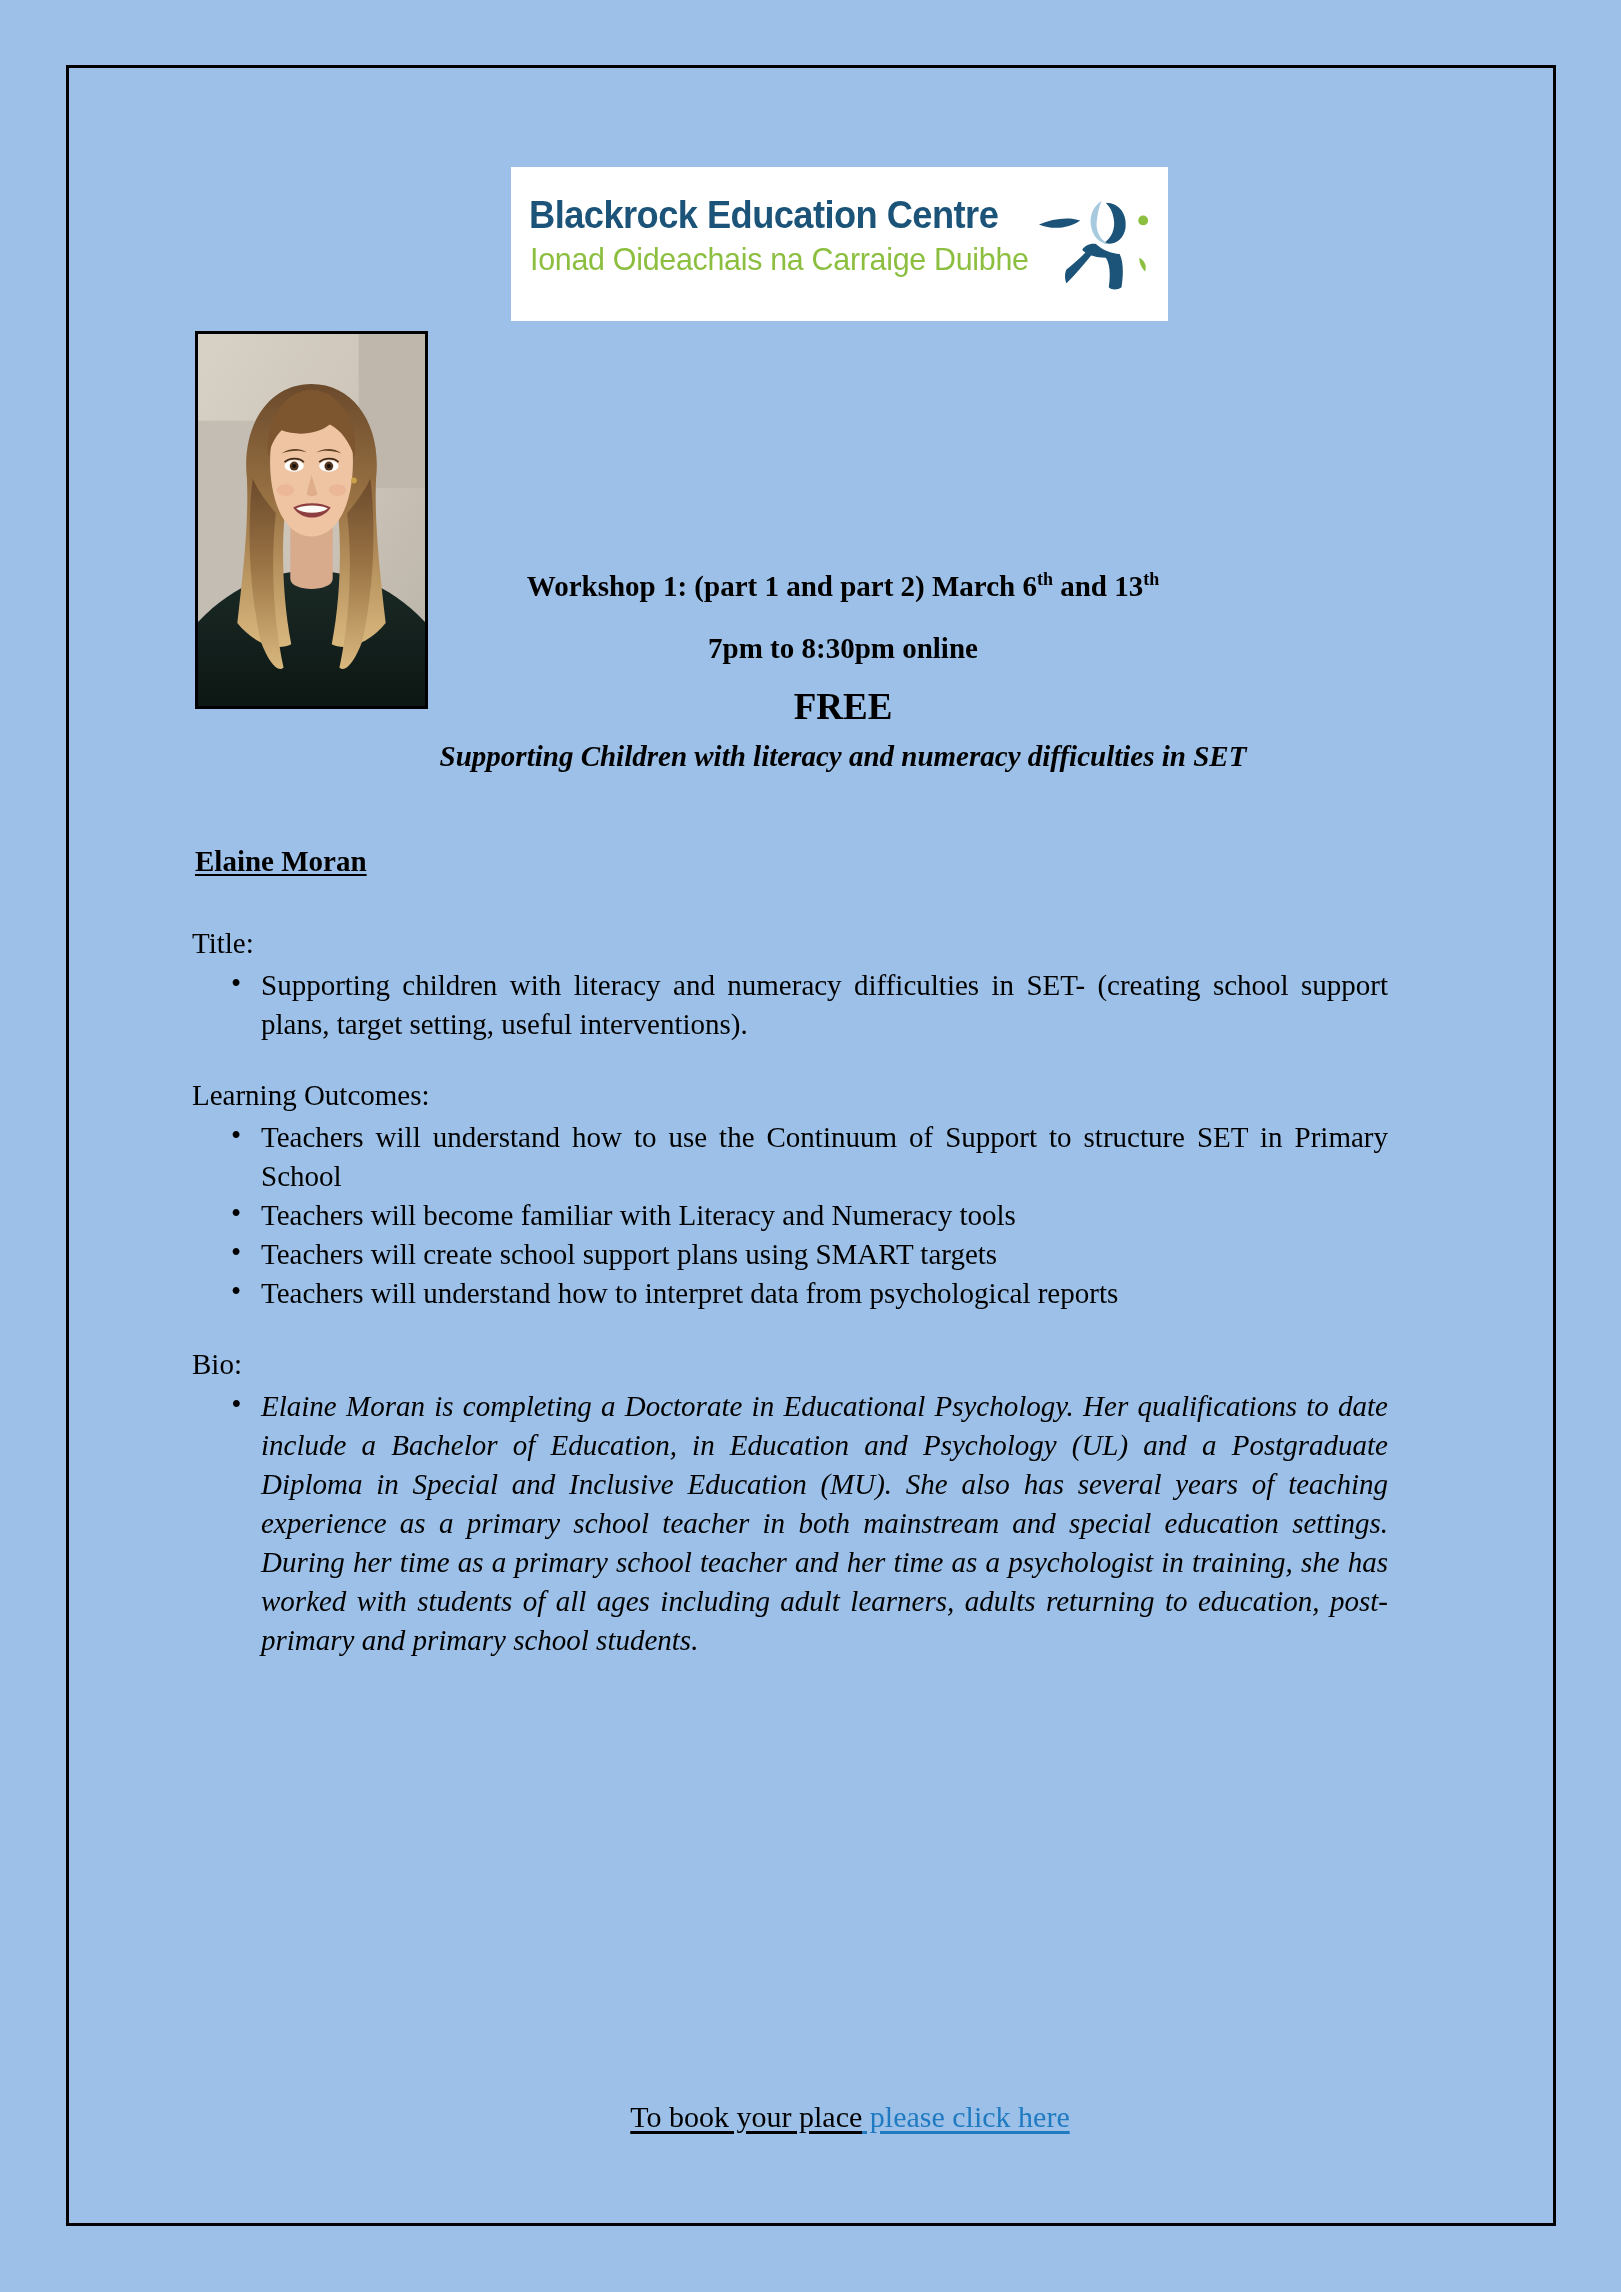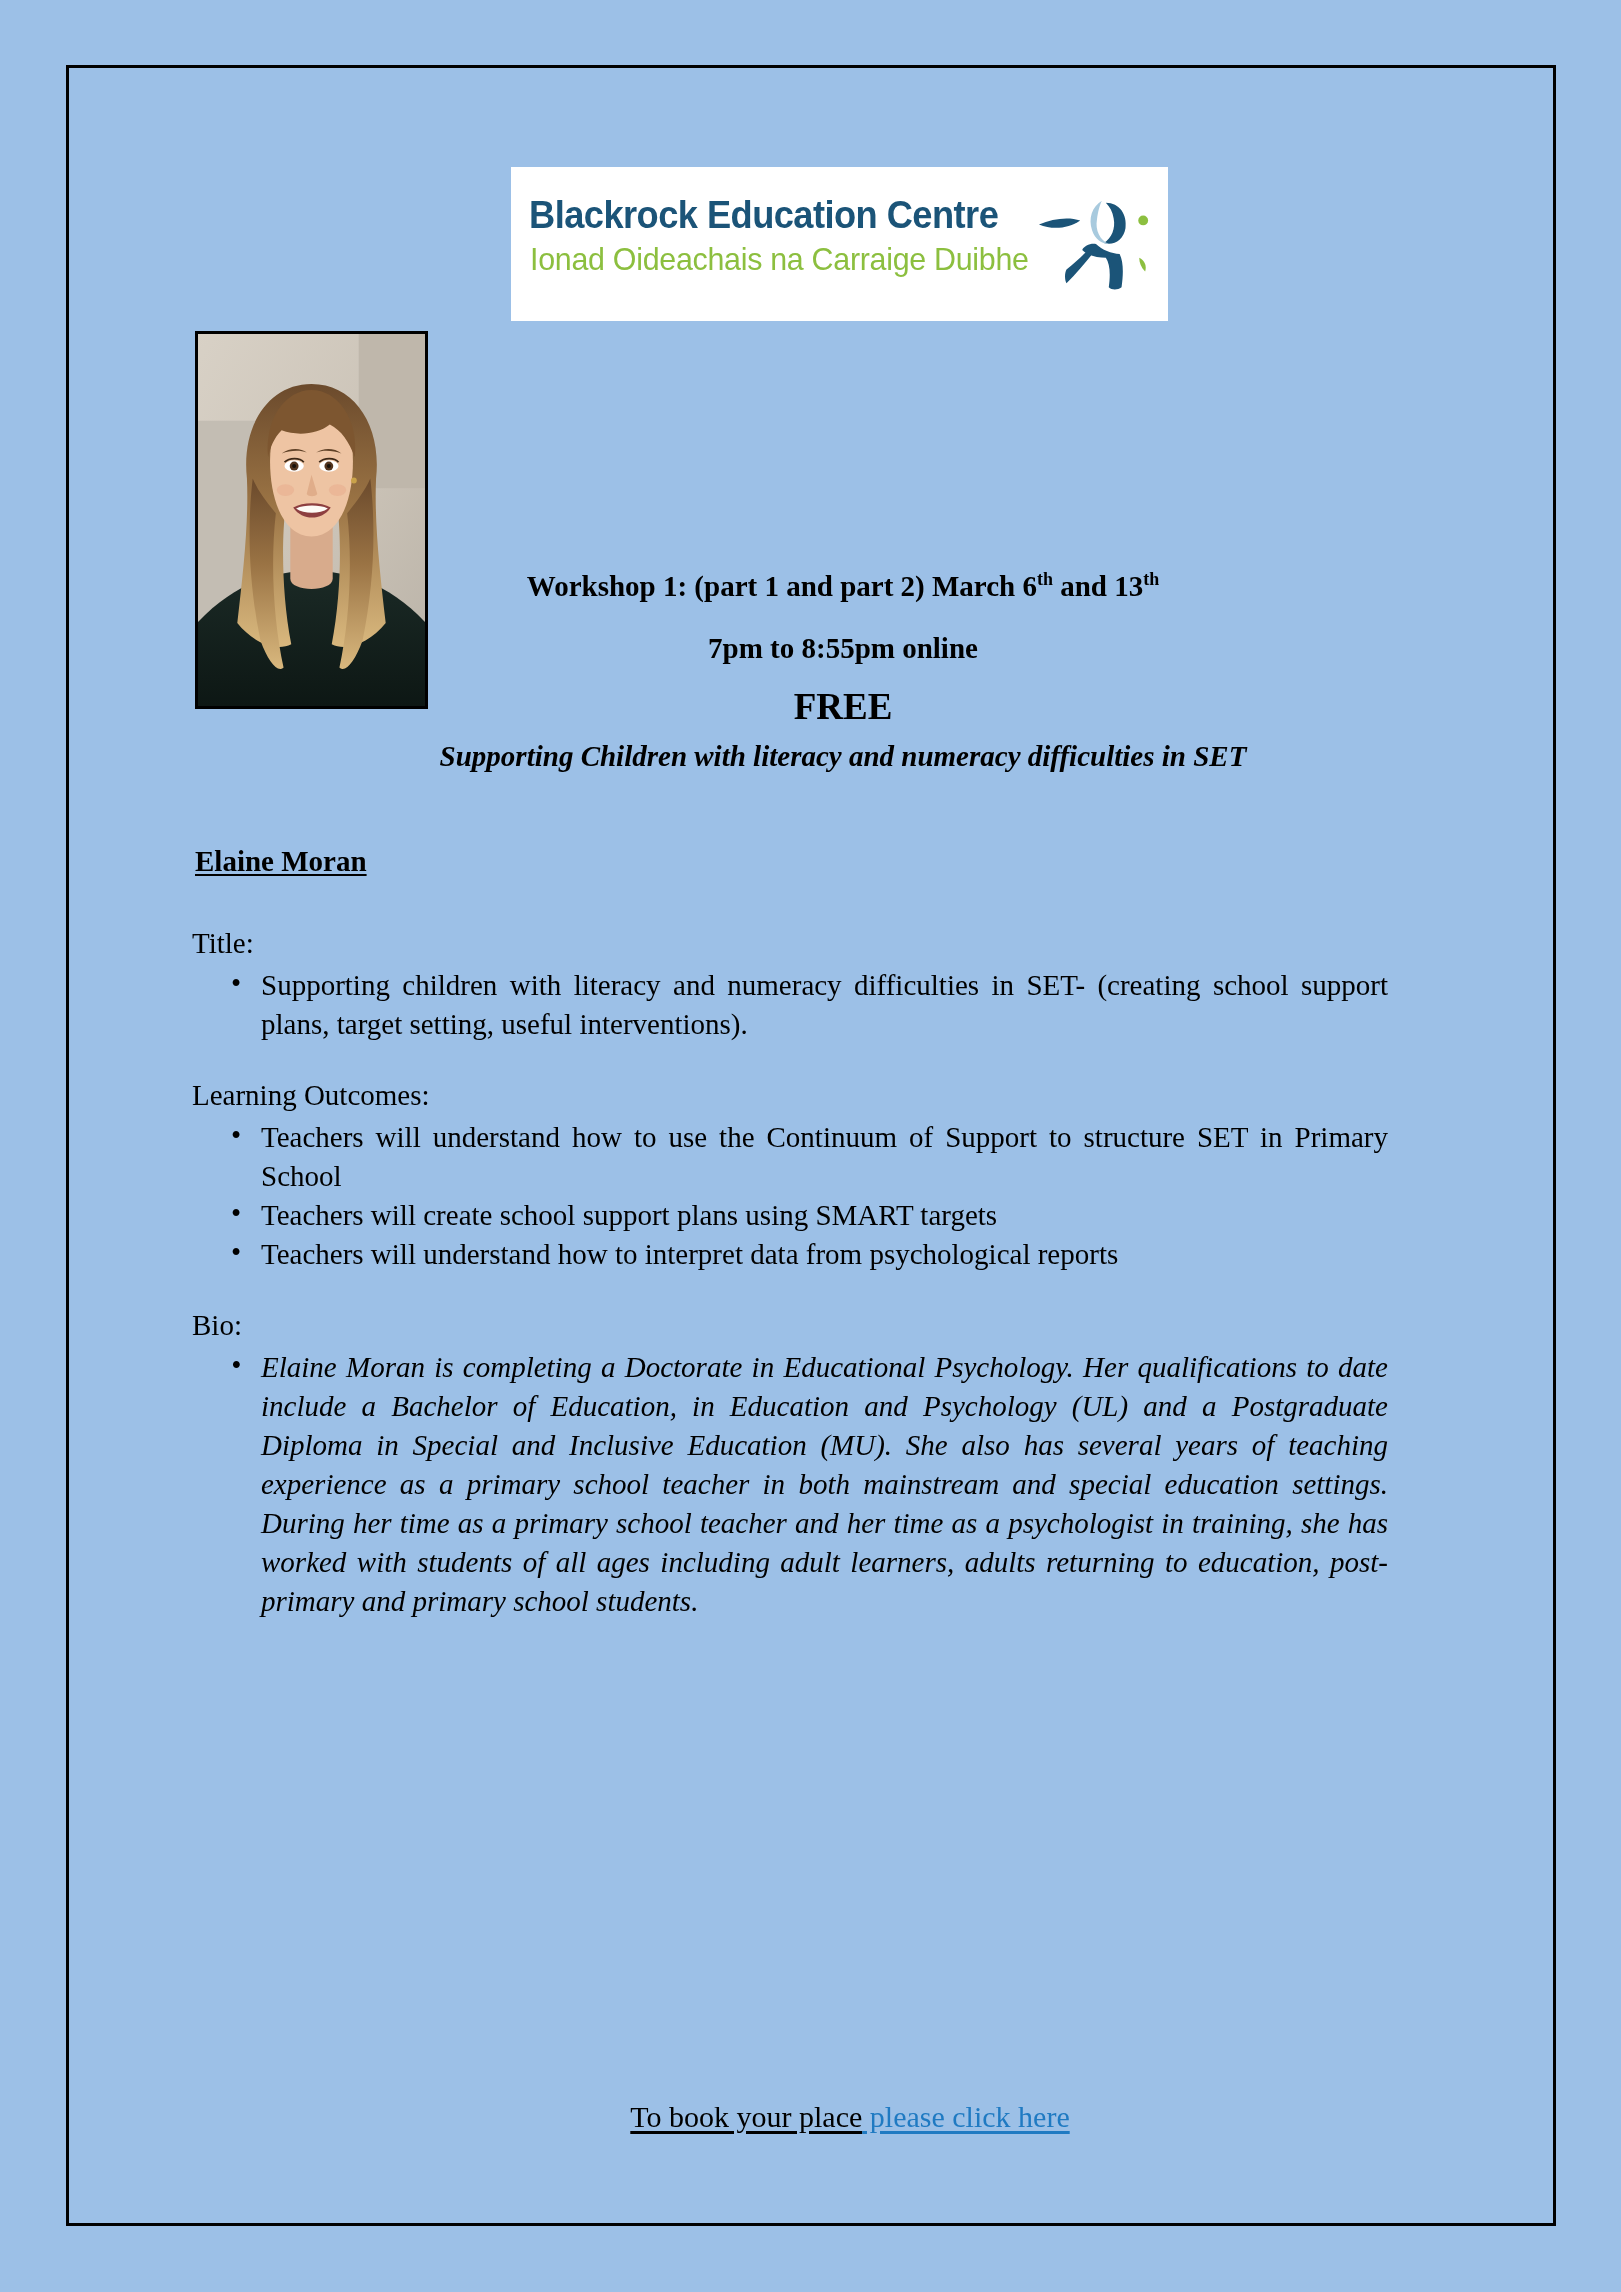--- a/index.html
+++ b/index.html
@@ -278,21 +278,21 @@
 
     <path d="M58 150 C52 200, 54 260, 66 318 C74 340, 84 352, 90 346 C80 300, 76 240, 82 186 C74 176, 64 164, 58 150 Z" fill="url(#hairGrad)"></path>
     <path d="M180 150 C186 200, 184 260, 172 318 C164 340, 154 352, 148 346 C158 300, 162 240, 156 186 C164 176, 174 164, 180 150 Z" fill="url(#hairGrad)"></path>
 
     <circle cx="163" cy="152" r="3" fill="#c9a24a"></circle>
   </svg>
 </div>
 
 <div class="heading-block">
   <div class="h-line"><span>Workshop 1: (part 1 and part 2) March 6</span><sup>th</sup><span> and 13</span><sup>th</sup></div>
-  <div class="h-line">7pm to 8:55pm online</div>
+  <div class="h-line">7pm to 8:30pm online</div>
   <div class="h-free">FREE</div>
   <div class="h-subtitle">Supporting Children with literacy and numeracy difficulties in SET</div>
 </div>
 
 <div class="presenter-name">Elaine Moran</div>
 
 <div class="content">
 
   <div class="section">
     <div class="section-head">Title:</div>
@@ -300,20 +300,21 @@
       <li>Supporting children with literacy and numeracy difficulties in SET- (creating school support plans, target setting, useful interventions).</li>
     </ul>
   </div>
 
   <div class="gap-md"></div>
 
   <div class="section">
     <div class="section-head">Learning Outcomes:</div>
     <ul class="bullets">
       <li>Teachers will understand how to use the Continuum of Support to structure SET in Primary School</li>
+      <li>Teachers will become familiar with Literacy and Numeracy tools</li>
       <li>Teachers will create school support plans using SMART targets</li>
       <li>Teachers will understand how to interpret data from psychological reports</li>
     </ul>
   </div>
 
   <div class="gap-md"></div>
 
   <div class="section">
     <div class="section-head">Bio:</div>
     <ul class="bullets">

